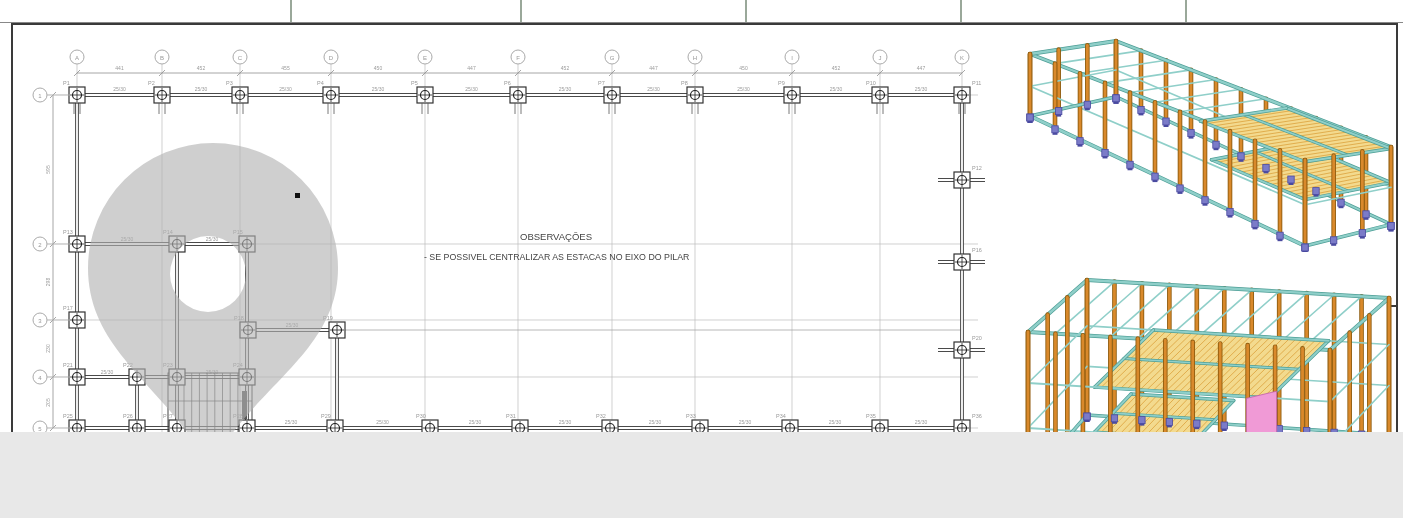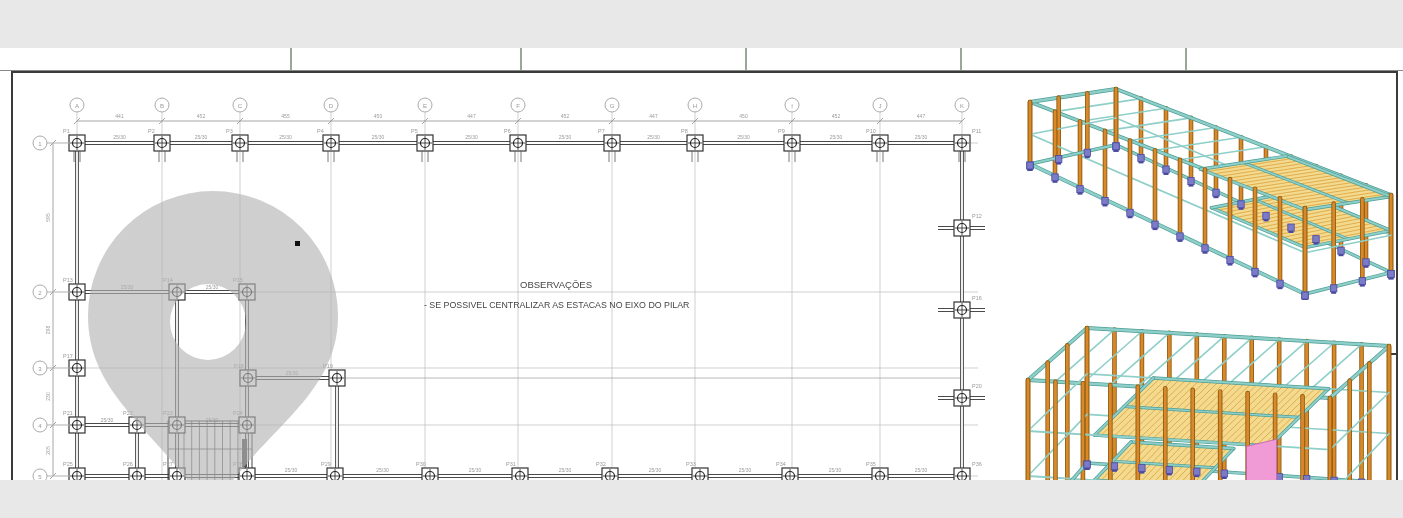--- a/index.html
+++ b/index.html
@@ -1,17 +1,17 @@
 <!DOCTYPE html>
 <html><head>
 <meta charset="utf-8">
 <style>
   html,body{margin:0;padding:0;background:#e8e8e8;}
   .canvas{position:relative;width:1403px;height:432px;background:#fff;overflow:hidden;
-          font-family:"Liberation Sans",sans-serif;margin-top:48px;}
+          font-family:"Liberation Sans",sans-serif;}
   .top-strip{position:absolute;left:0;top:0;width:1403px;height:22px;background:#fff;
              border-bottom:1px solid #888;}
   .strip-divider{position:absolute;top:0;width:2px;height:22px;background:#9aa89a;}
   .sheet-border{position:absolute;background:#3a3a3a;}
   #plan-svg,#model-top,#model-bottom{position:absolute;}
   #plan-svg{left:0;top:0;}
   #model-top{left:1012px;top:36px;}
   #model-bottom{left:1012px;top:272px;}
   svg text{font-family:"Liberation Sans",sans-serif;}
 </style>

